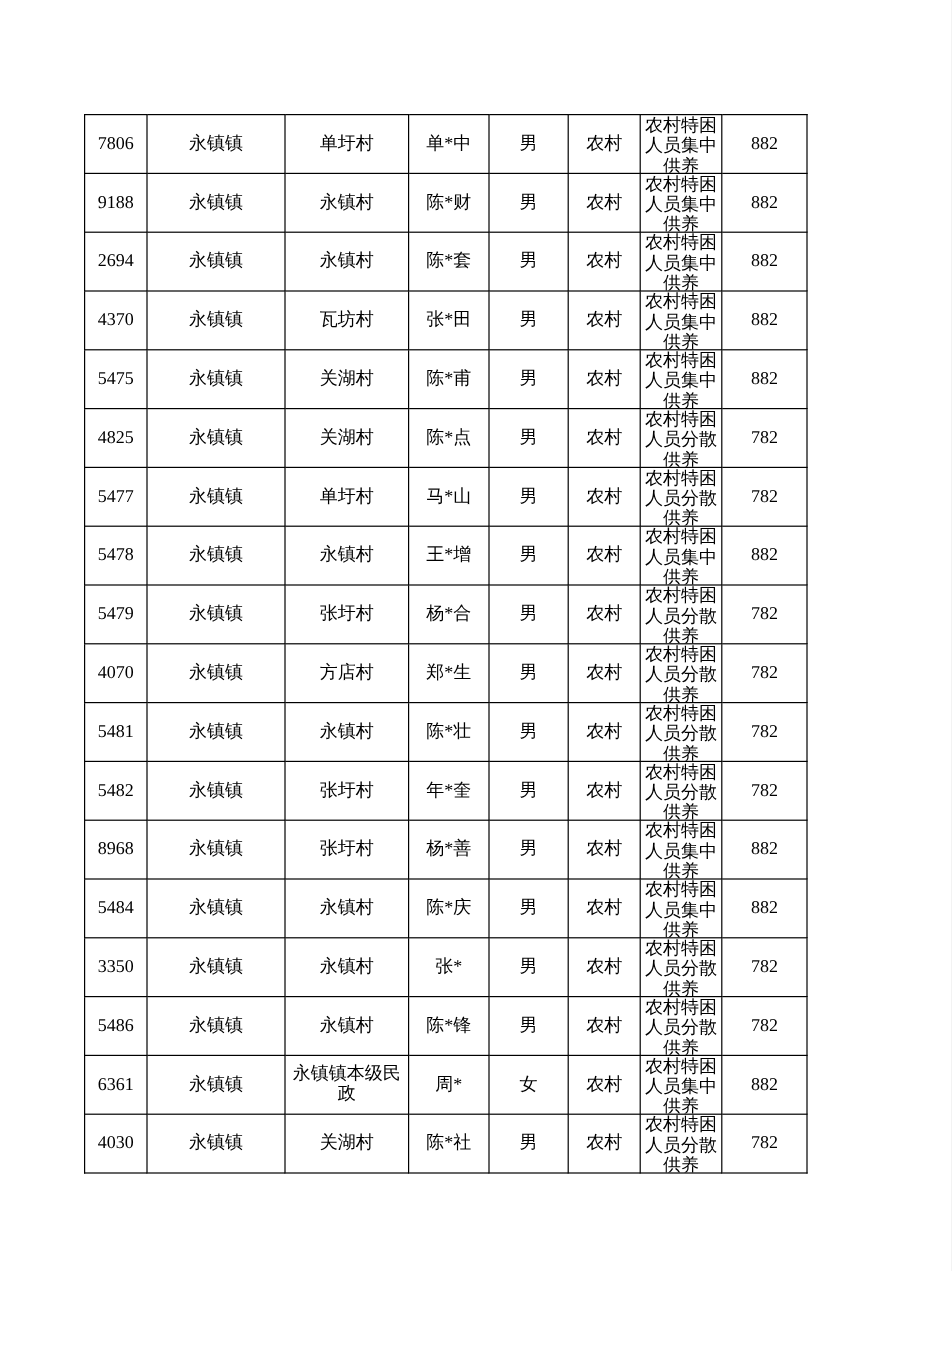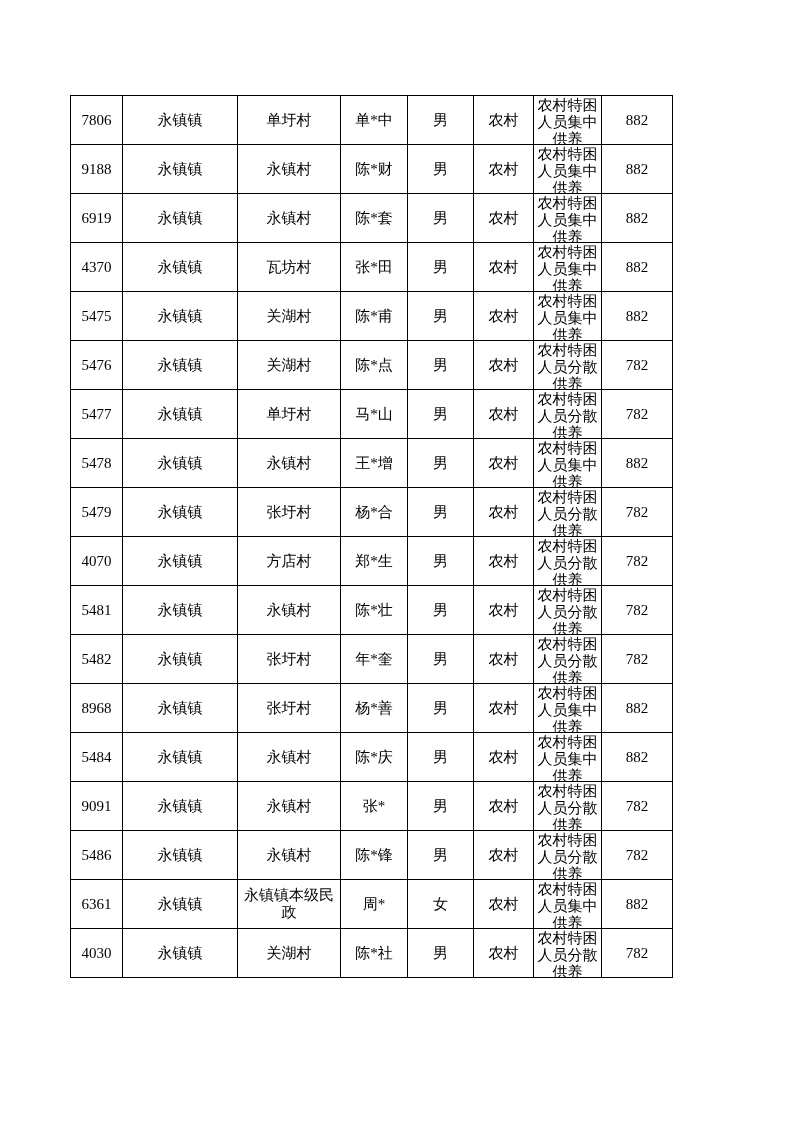--- a/index.html
+++ b/index.html
@@ -38,20 +38,21 @@
   col.c6{width:60px;}
   col.c7{width:68px;}
   col.c8{width:71px;}
   td.c-support{vertical-align:top;}
   td.c-support .clip{
     height:48px;
     overflow:hidden;
     line-height:17px;
     padding-top:1px;
     box-sizing:border-box;
+    font-family:Liberation Mono, monospace;
   }
   td.c-village .wrap{
     display:inline-block;
     max-width:99px;
   }
 </style>
 </head>
 <body>
 
 <div class="page">
@@ -85,21 +86,21 @@
     <td class="c-village"><span class="wrap">永镇村</span></td>
     <td class="c-name">陈*财</td>
     <td class="c-gender">男</td>
     <td class="c-area">农村</td>
     <td class="c-support">
             <div class="clip">农村特困人员集中供养</div>
           </td>
     <td class="c-amount">882</td>
   </tr>
         <tr>
-    <td class="c-seq">6919</td>
+    <td class="c-seq">2694</td>
     <td class="c-town">永镇镇</td>
     <td class="c-village"><span class="wrap">永镇村</span></td>
     <td class="c-name">陈*套</td>
     <td class="c-gender">男</td>
     <td class="c-area">农村</td>
     <td class="c-support">
             <div class="clip">农村特困人员集中供养</div>
           </td>
     <td class="c-amount">882</td>
   </tr>
@@ -121,21 +122,21 @@
     <td class="c-village"><span class="wrap">关湖村</span></td>
     <td class="c-name">陈*甫</td>
     <td class="c-gender">男</td>
     <td class="c-area">农村</td>
     <td class="c-support">
             <div class="clip">农村特困人员集中供养</div>
           </td>
     <td class="c-amount">882</td>
   </tr>
         <tr>
-    <td class="c-seq">5476</td>
+    <td class="c-seq">4825</td>
     <td class="c-town">永镇镇</td>
     <td class="c-village"><span class="wrap">关湖村</span></td>
     <td class="c-name">陈*点</td>
     <td class="c-gender">男</td>
     <td class="c-area">农村</td>
     <td class="c-support">
             <div class="clip">农村特困人员分散供养</div>
           </td>
     <td class="c-amount">782</td>
   </tr>
@@ -229,21 +230,21 @@
     <td class="c-village"><span class="wrap">永镇村</span></td>
     <td class="c-name">陈*庆</td>
     <td class="c-gender">男</td>
     <td class="c-area">农村</td>
     <td class="c-support">
             <div class="clip">农村特困人员集中供养</div>
           </td>
     <td class="c-amount">882</td>
   </tr>
         <tr>
-    <td class="c-seq">9091</td>
+    <td class="c-seq">3350</td>
     <td class="c-town">永镇镇</td>
     <td class="c-village"><span class="wrap">永镇村</span></td>
     <td class="c-name">张*</td>
     <td class="c-gender">男</td>
     <td class="c-area">农村</td>
     <td class="c-support">
             <div class="clip">农村特困人员分散供养</div>
           </td>
     <td class="c-amount">782</td>
   </tr>

